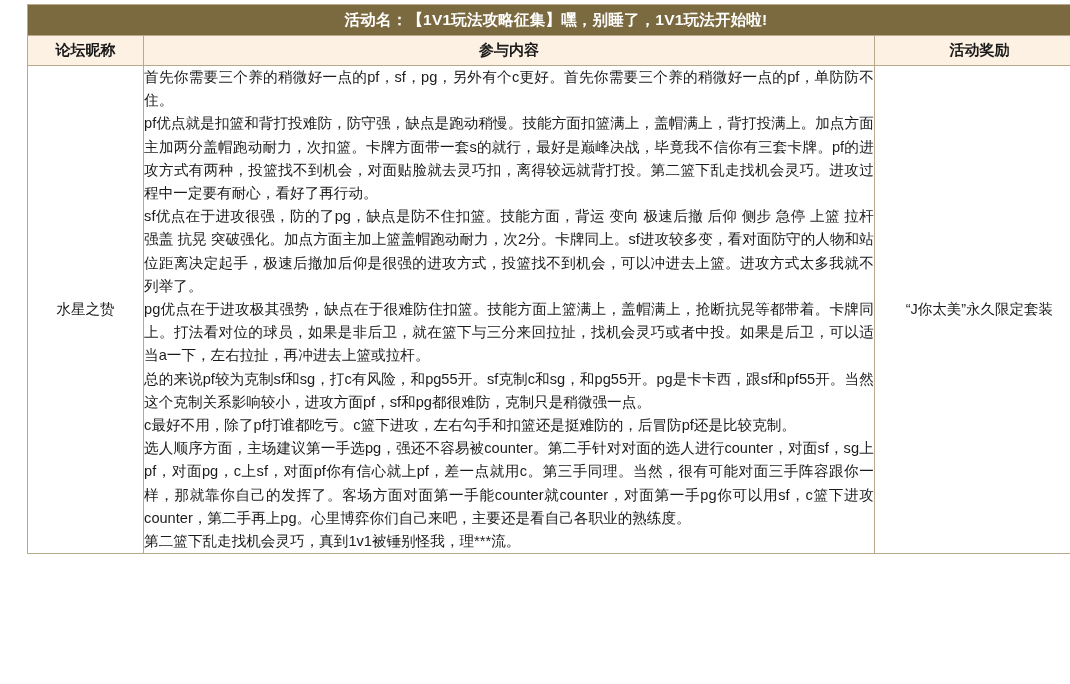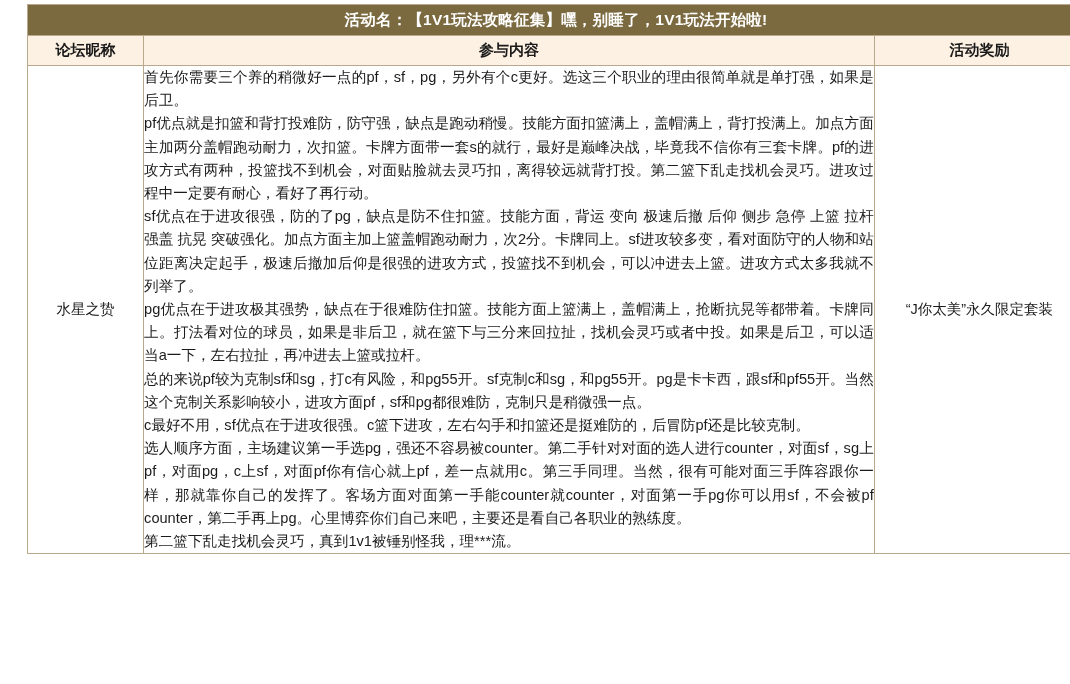--- a/index.html
+++ b/index.html
@@ -92,26 +92,26 @@
         <td class="banner" colspan="3">活动名：【1V1玩法攻略征集】嘿，别睡了，1V1玩法开始啦!</td>
       </tr>
       <tr>
         <td class="hdr">论坛昵称</td>
         <td class="hdr">参与内容</td>
         <td class="hdr">活动奖励</td>
       </tr>
       <tr>
         <td class="cell-nick">水星之贽</td>
         <td class="cell-content">
-          <p>首先你需要三个养的稍微好一点的pf，sf，pg，另外有个c更好。选这三个职业的理由很简单就是单打强，如果是后卫。</p>
+          <p>首先你需要三个养的稍微好一点的pf，sf，pg，另外有个c更好。首先你需要三个养的稍微好一点的pf，单防防不住。</p>
           <p>pf优点就是扣篮和背打投难防，防守强，缺点是跑动稍慢。技能方面扣篮满上，盖帽满上，背打投满上。加点方面主加两分盖帽跑动耐力，次扣篮。卡牌方面带一套s的就行，最好是巅峰决战，毕竟我不信你有三套卡牌。pf的进攻方式有两种，投篮找不到机会，对面贴脸就去灵巧扣，离得较远就背打投。第二篮下乱走找机会灵巧。进攻过程中一定要有耐心，看好了再行动。</p>
           <p>sf优点在于进攻很强，防的了pg，缺点是防不住扣篮。技能方面，背运 变向 极速后撤 后仰 侧步 急停 上篮 拉杆 强盖 抗晃 突破强化。加点方面主加上篮盖帽跑动耐力，次2分。卡牌同上。sf进攻较多变，看对面防守的人物和站位距离决定起手，极速后撤加后仰是很强的进攻方式，投篮找不到机会，可以冲进去上篮。进攻方式太多我就不列举了。</p>
           <p>pg优点在于进攻极其强势，缺点在于很难防住扣篮。技能方面上篮满上，盖帽满上，抢断抗晃等都带着。卡牌同上。打法看对位的球员，如果是非后卫，就在篮下与三分来回拉扯，找机会灵巧或者中投。如果是后卫，可以适当a一下，左右拉扯，再冲进去上篮或拉杆。</p>
           <p>总的来说pf较为克制sf和sg，打c有风险，和pg55开。sf克制c和sg，和pg55开。pg是卡卡西，跟sf和pf55开。当然这个克制关系影响较小，进攻方面pf，sf和pg都很难防，克制只是稍微强一点。</p>
-          <p>c最好不用，sf优点在于进攻很强。c篮下进攻，左右勾手和扣篮还是挺难防的，后冒防pf还是比较克制。</p>
-          <p>选人顺序方面，主场建议第一手选pg，强还不容易被counter。第二手针对对面的选人进行counter，对面sf，sg上pf，对面pg，c上sf，对面pf你有信心就上pf，差一点就用c。第三手同理。当然，很有可能对面三手阵容跟你一样，那就靠你自己的发挥了。客场方面对面第一手能counter就counter，对面第一手pg你可以用sf，不会被pf counter，第二手再上pg。心里博弈你们自己来吧，主要还是看自己各职业的熟练度。</p>
+          <p>c最好不用，除了pf打谁都吃亏。c篮下进攻，左右勾手和扣篮还是挺难防的，后冒防pf还是比较克制。</p>
+          <p>选人顺序方面，主场建议第一手选pg，强还不容易被counter。第二手针对对面的选人进行counter，对面sf，sg上pf，对面pg，c上sf，对面pf你有信心就上pf，差一点就用c。第三手同理。当然，很有可能对面三手阵容跟你一样，那就靠你自己的发挥了。客场方面对面第一手能counter就counter，对面第一手pg你可以用sf，c篮下进攻 counter，第二手再上pg。心里博弈你们自己来吧，主要还是看自己各职业的熟练度。</p>
           <p>第二篮下乱走找机会灵巧，真到1v1被锤别怪我，理***流。</p>
         </td>
         <td class="cell-reward">“J你太美”永久限定套装</td>
       </tr>
     </tbody>
   </table>
 </div>
 
 </body></html>

